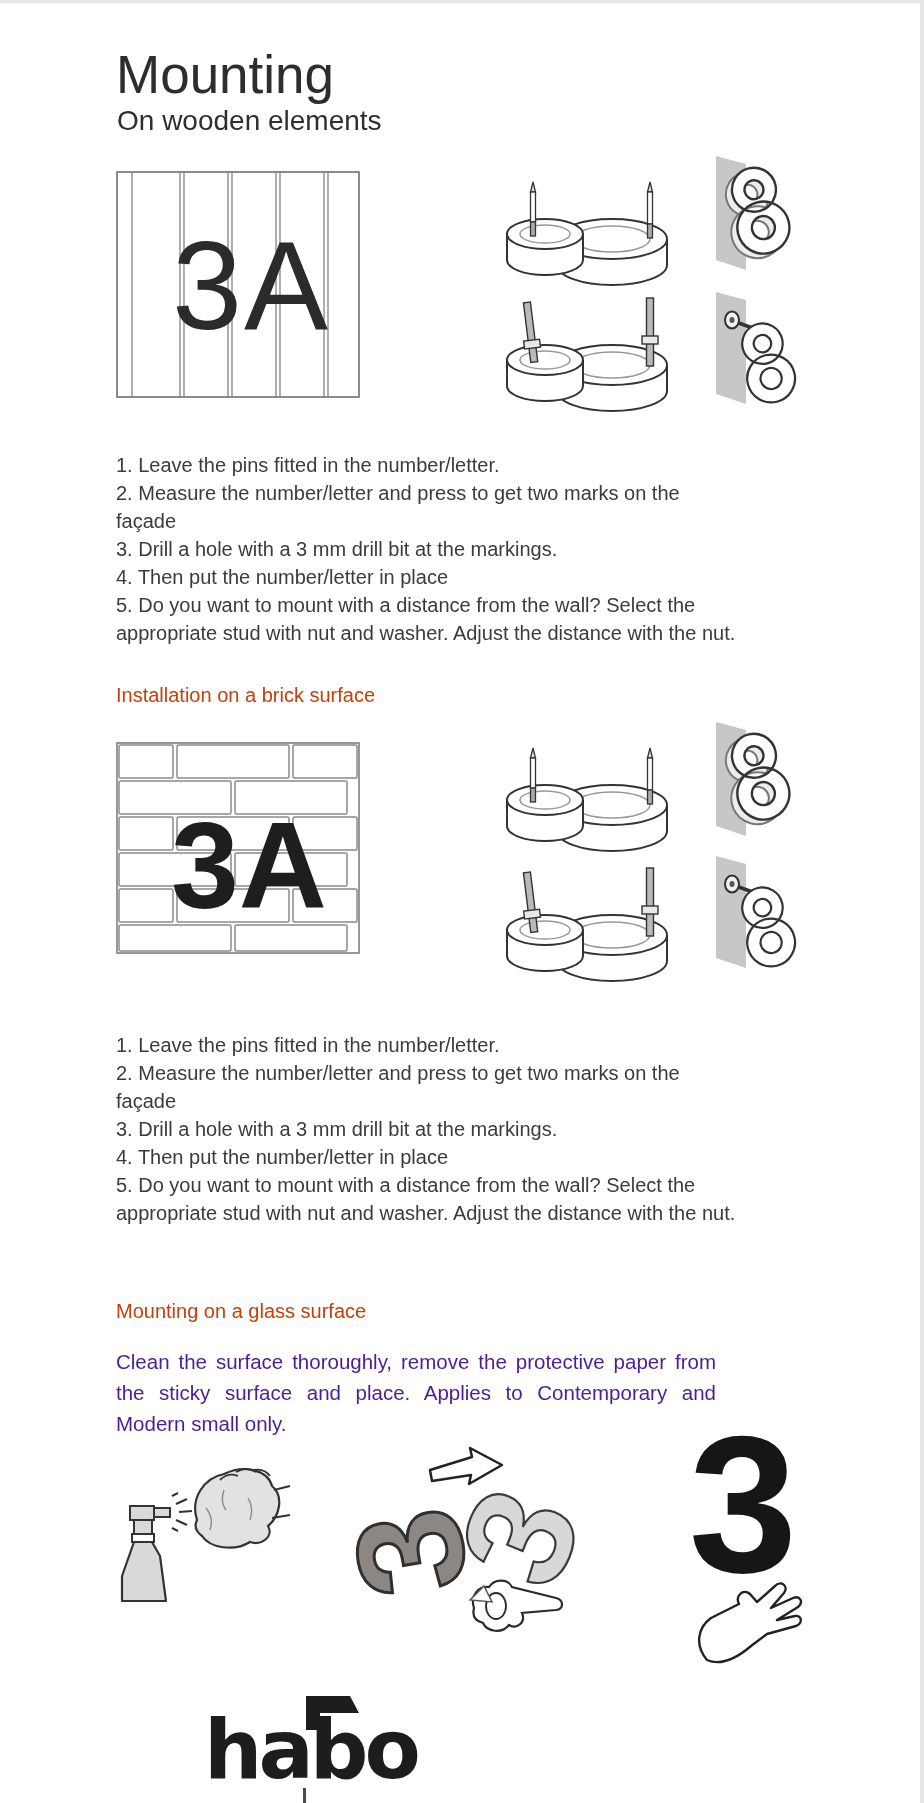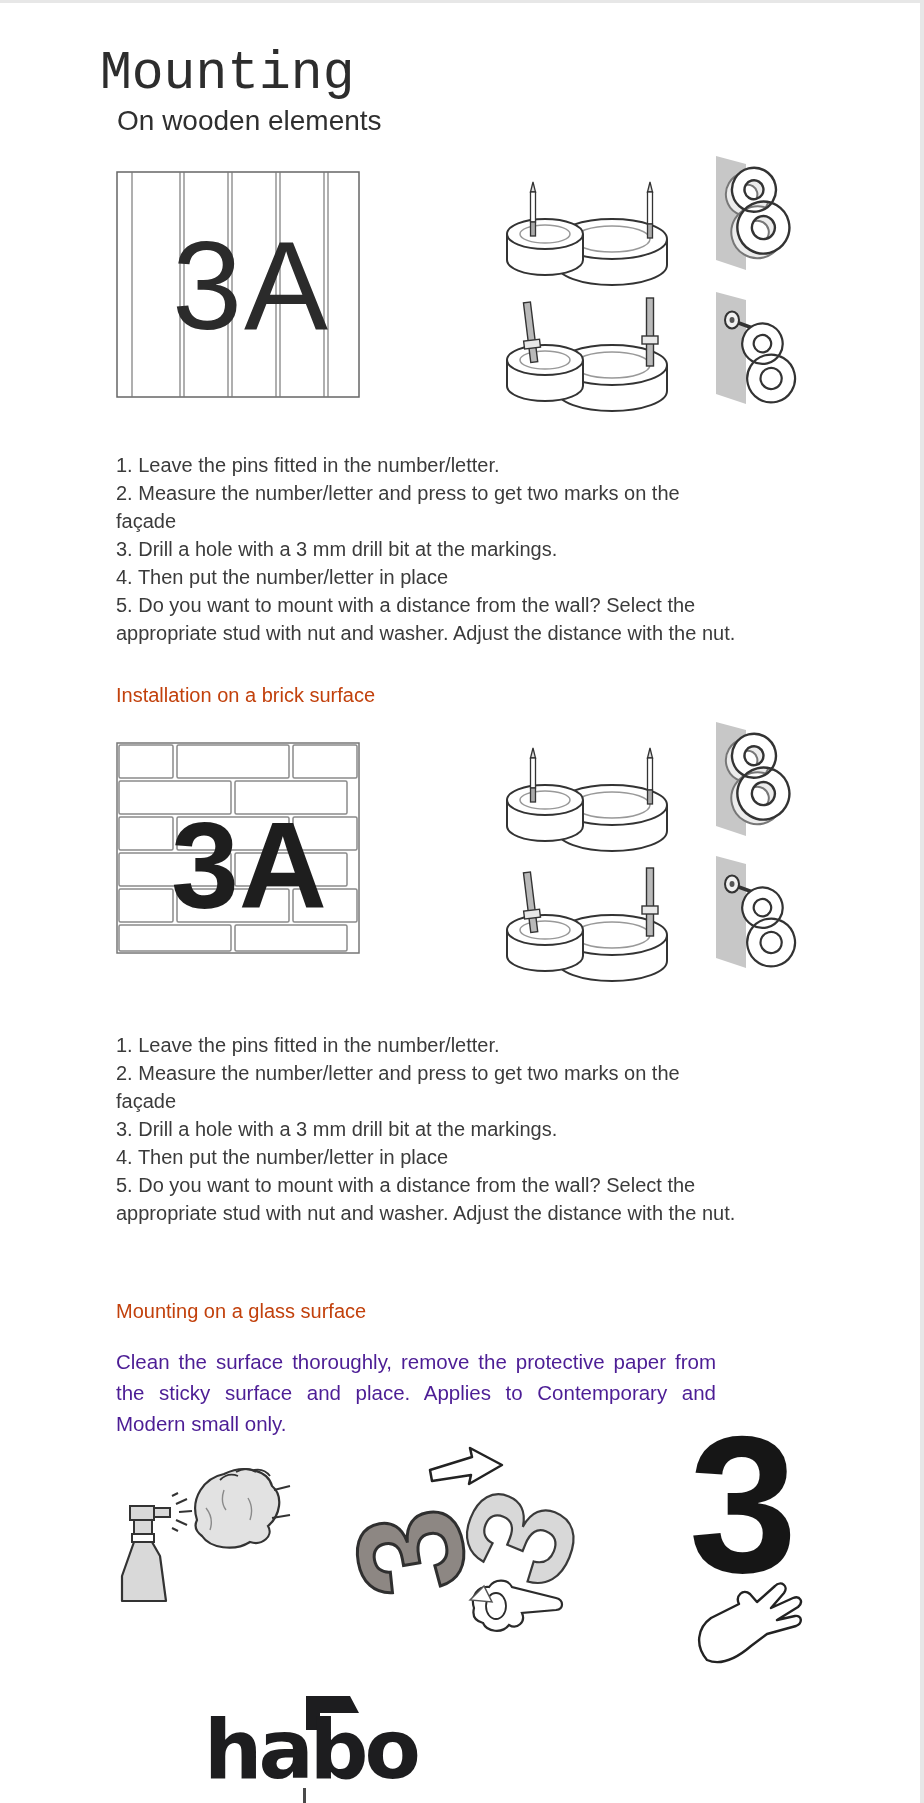--- a/index.html
+++ b/index.html
@@ -19,21 +19,21 @@
   .edge-top{left:0;top:0;width:100%;height:3px;background:#e7e7e7;}
   .edge-right{right:0;top:0;width:4px;height:100%;background:#e7e7e7;}
   svg{display:block;overflow:visible;}
 </style>
 </head>
 <body>
 
 <div class="abs edge-top"></div>
 <div class="abs edge-right"></div>
 
-<div class="abs title" style="left:100px;top:44px;font-family:Liberation Mono, monospace;">Mounting</div>
+<div class="abs title" style="left:116px;top:44px;">Mounting</div>
 <div class="abs subtitle" style="left:117px;top:105px;">On wooden elements</div>
 
 <svg class="abs" style="left:116px;top:171px;" width="244" height="227" viewBox="0 0 244 227">
   <rect x="1" y="1" width="242" height="225" fill="#fff" stroke="#666" stroke-width="1.5"></rect>
   <g stroke="#7a7a7a" stroke-width="1.2">
     <line x1="16" y1="1" x2="16" y2="226"></line>
     <line x1="64" y1="1" x2="64" y2="226"></line>
       <line x1="68" y1="1" x2="68" y2="226"></line>
     <line x1="112" y1="1" x2="112" y2="226"></line>
       <line x1="116" y1="1" x2="116" y2="226"></line>

